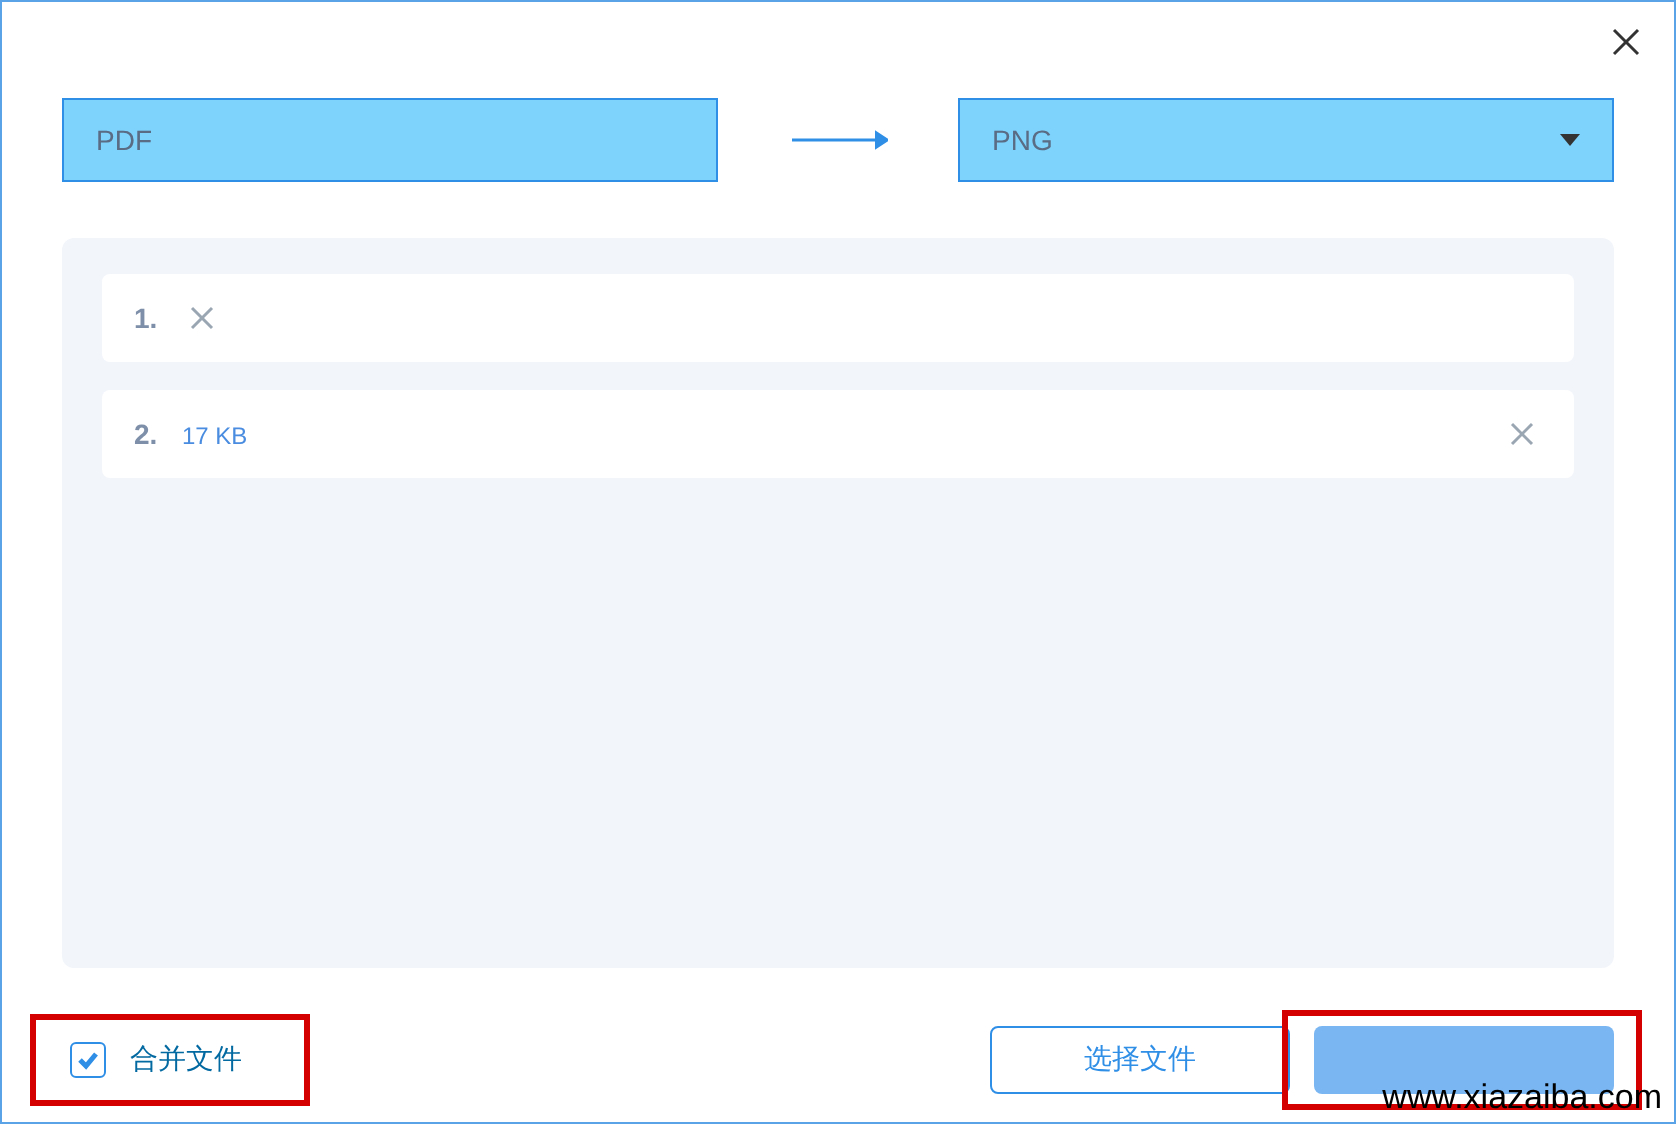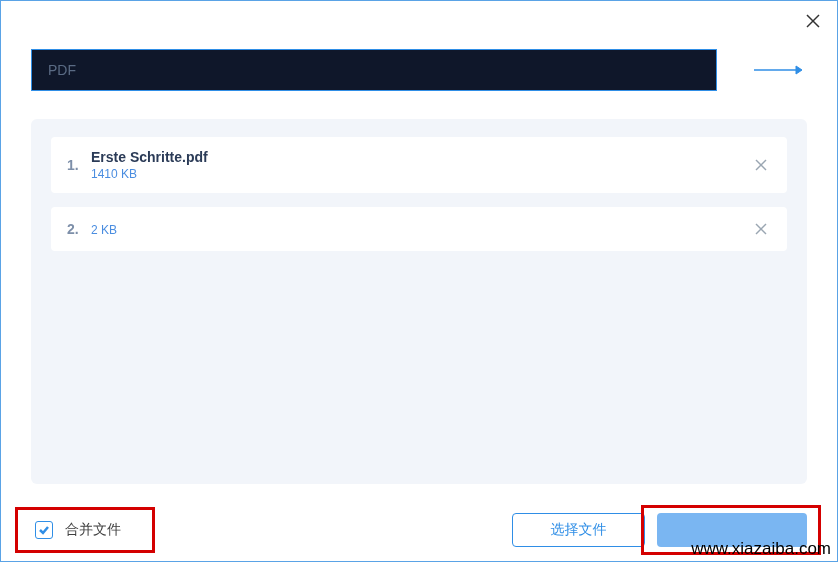--- a/index.html
+++ b/index.html
@@ -35,21 +35,21 @@
     .top-row {
       display: flex;
       align-items: center;
       gap: 30px;
       padding: 48px 30px 0 30px;
     }
     .format-box {
       flex: 1;
       height: 42px;
       border: 1px solid #2f8ee6;
-      background: #0f172a;
+      background: #7dd3fc;
       display: flex;
       align-items: center;
       padding: 0 16px;
       color: #5a6b84;
       font-size: 14px;
       position: relative;
     }
     .format-box.dropdown {
       cursor: pointer;
     }
@@ -151,34 +151,34 @@
       cursor: pointer;
     }
     .checkbox svg {
       width: 12px;
       height: 12px;
       stroke: #2f8ee6;
       stroke-width: 2.5;
       fill: none;
     }
     .merge-label {
-      color: #404040;
+      color: #0369a1;
       font-size: 14px;
     }
     .btn {
       height: 34px;
       border-radius: 4px;
       font-size: 14px;
       display: flex;
       align-items: center;
       justify-content: center;
       cursor: pointer;
     }
     .btn-select {
-      width: 133px;
+      width: 150px;
       border: 1px solid #2f8ee6;
       color: #2f8ee6;
       background: #fff;
     }
     .btn-primary {
       width: 150px;
       background: #7ab6f2;
       color: #fff;
       border: none;
     }
@@ -232,40 +232,40 @@
 <div class="top-row">
   <div class="format-box">
     <span>PDF</span>
   </div>
   <div class="arrow-box">
     <svg viewBox="0 0 50 12">
       <line x1="2" y1="6" x2="44" y2="6" stroke="#2f8ee6" stroke-width="1.5"></line>
       <polygon points="44,2 50,6 44,10" fill="#2f8ee6"></polygon>
     </svg>
   </div>
+  <div class="format-box dropdown">
+    <span>PNG</span>
+    <span class="dropdown-caret"></span>
+  </div>
 </div>
 
 <div class="file-panel">
   <div class="file-row">
     <div class="file-index">1.</div>
-    <div class="file-meta">
-      <div class="file-name">Erste Schritte.pdf</div>
-      <div class="file-size">1410 KB</div>
-    </div>
     <div class="file-remove">
       <svg viewBox="0 0 12 12">
           <line x1="1" y1="1" x2="11" y2="11" stroke="currentColor" stroke-width="1.5"></line>
           <line x1="11" y1="1" x2="1" y2="11" stroke="currentColor" stroke-width="1.5"></line>
         </svg>
     </div>
   </div>
   <div class="file-row">
     <div class="file-index">2.</div>
     <div class="file-meta">
-      <div class="file-size">2 KB</div>
+      <div class="file-size">17 KB</div>
     </div>
     <div class="file-remove">
       <svg viewBox="0 0 12 12">
           <line x1="1" y1="1" x2="11" y2="11" stroke="currentColor" stroke-width="1.5"></line>
           <line x1="11" y1="1" x2="1" y2="11" stroke="currentColor" stroke-width="1.5"></line>
         </svg>
     </div>
   </div>
 </div>
 

